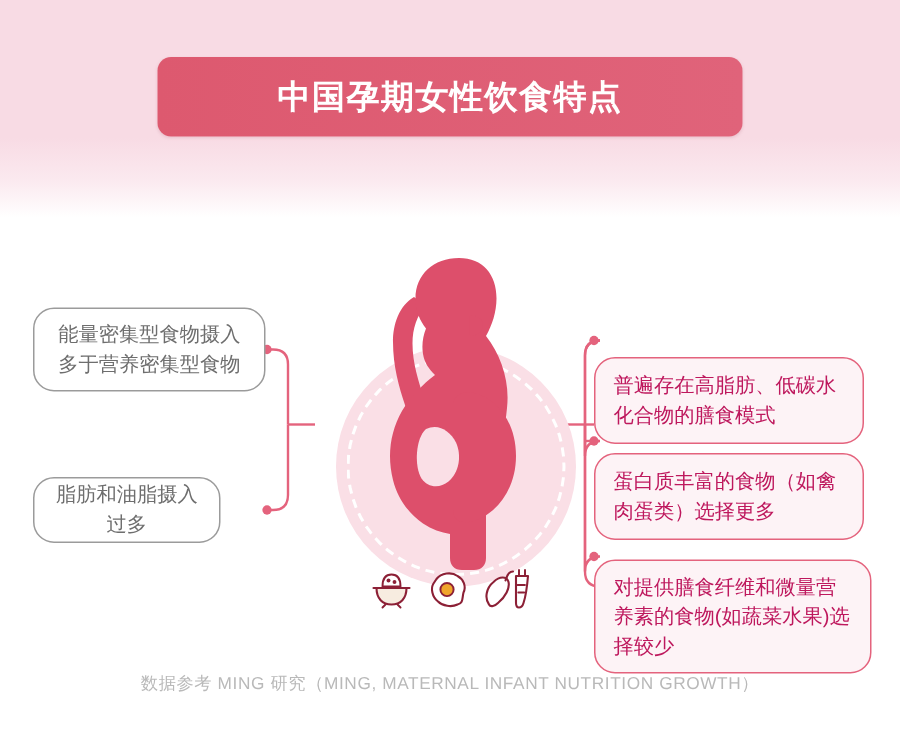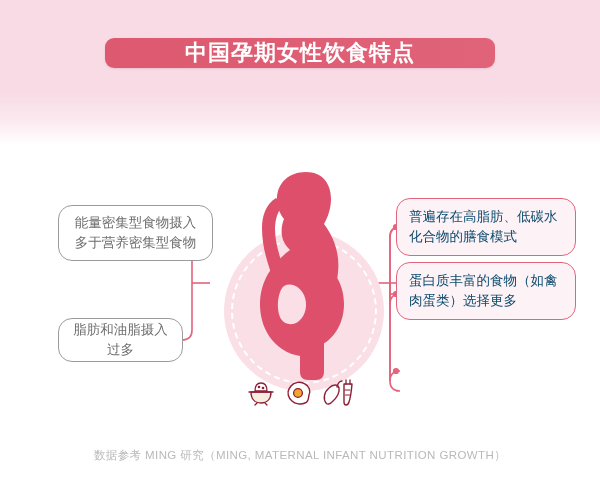--- a/index.html
+++ b/index.html
@@ -12,21 +12,21 @@
   .canvas{
     position:relative;
     width:600px;height:492px;
     background:linear-gradient(to bottom,#f8dbe4 0px,#f8dbe4 92px,#fbe9ef 120px,#ffffff 145px,#ffffff 492px);
     overflow:hidden;
   }
 
   
   .title-bar{
     position:absolute;left:105px;top:38px;
-    width:390px;height:30px;
+    width:390px;height:53px;
     background:linear-gradient(to right,#dd596f,#e0637a);
     border-radius:9px;
     display:flex;align-items:center;justify-content:center;
     box-shadow:0 1px 2px rgba(170,90,110,.18);
   }
   .title-bar .txt{
     color:#ffffff;
     font-size:22px;
     font-weight:bold;
     letter-spacing:1px;
@@ -65,27 +65,27 @@
     padding:7px 12px;
     font-size:13.5px;
     line-height:1.45;
   }
   .box-l{
     border:1.4px solid #9b9b9b;
     color:#6e6e6e;
     background:#ffffff;
     justify-content:center;
     text-align:center;
-    margin-left:36px;
   }
   .box-r{
     border:1.4px solid #e4637d;
-    color:#0c4a6e;
+    color:#be185d;
     background:#fdf3f6;
     text-align:left;
+    margin-top:40px;
   }
   #box-l1{left:22px;top:205px;width:155px;height:56px;}
   #box-l2{left:22px;top:318px;width:125px;height:44px;}
   #box-r1{left:396px;top:198px;width:180px;height:58px;}
   #box-r2{left:396px;top:262px;width:180px;height:58px;}
   #box-r3{left:396px;top:333px;width:185px;height:76px;}
 
   
   .footer{
     position:absolute;left:0;top:448px;width:600px;
@@ -204,16 +204,19 @@
   <div class="box box-l" id="box-l2">
     <span>脂肪和油脂摄入过多</span>
   </div>
 
   <div class="box box-r" id="box-r1">
     <span>普遍存在高脂肪、低碳水化合物的膳食模式</span>
   </div>
   <div class="box box-r" id="box-r2">
     <span>蛋白质丰富的食物（如禽肉蛋类）选择更多</span>
   </div>
+  <div class="box box-r" id="box-r3">
+    <span>对提供膳食纤维和微量营养素的食物(如蔬菜水果)选择较少</span>
+  </div>
 
   <div class="footer">数据参考 MING 研究（MING, MATERNAL INFANT NUTRITION GROWTH）</div>
 
 </div>
 
 </body></html>

